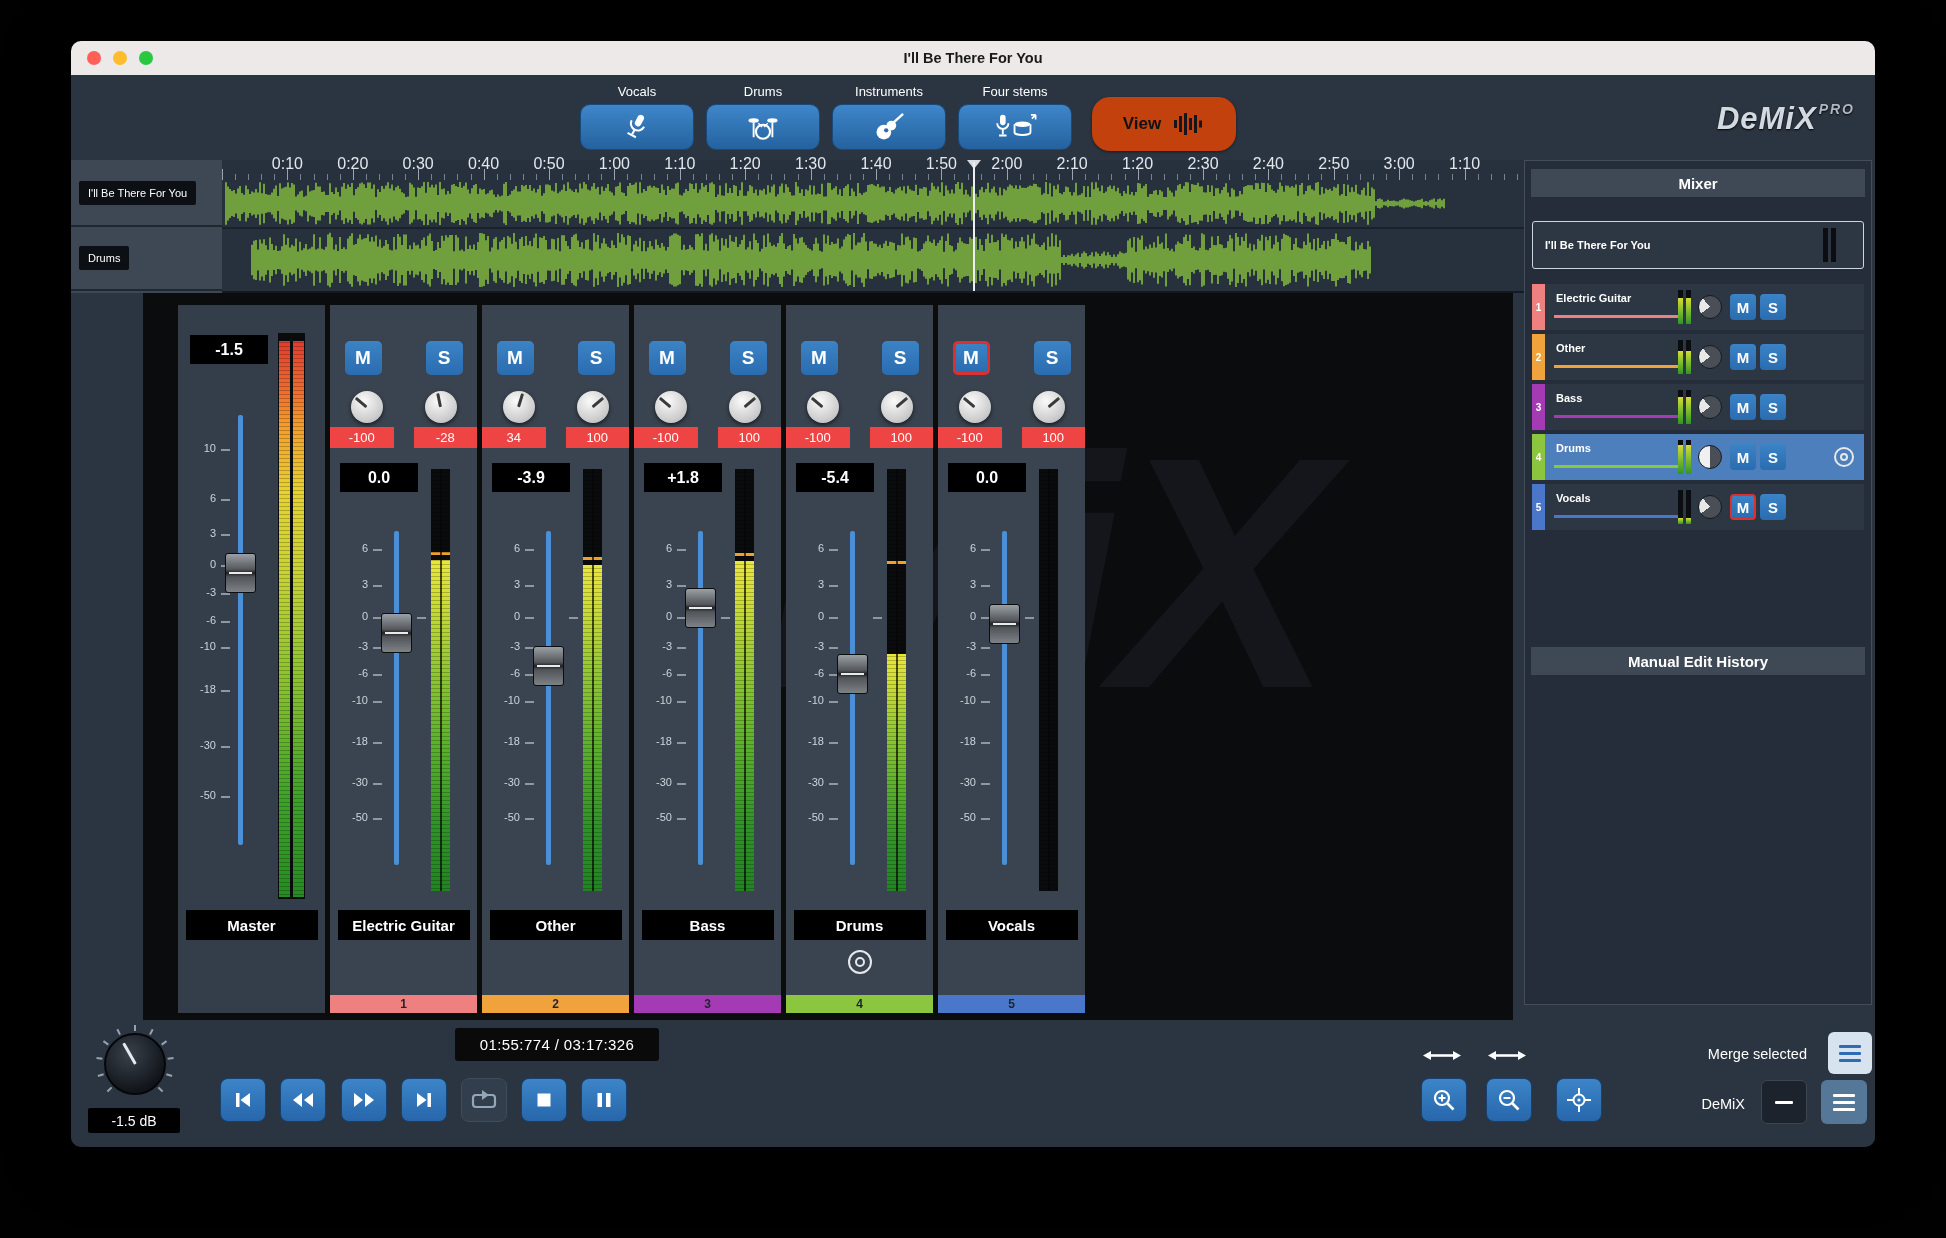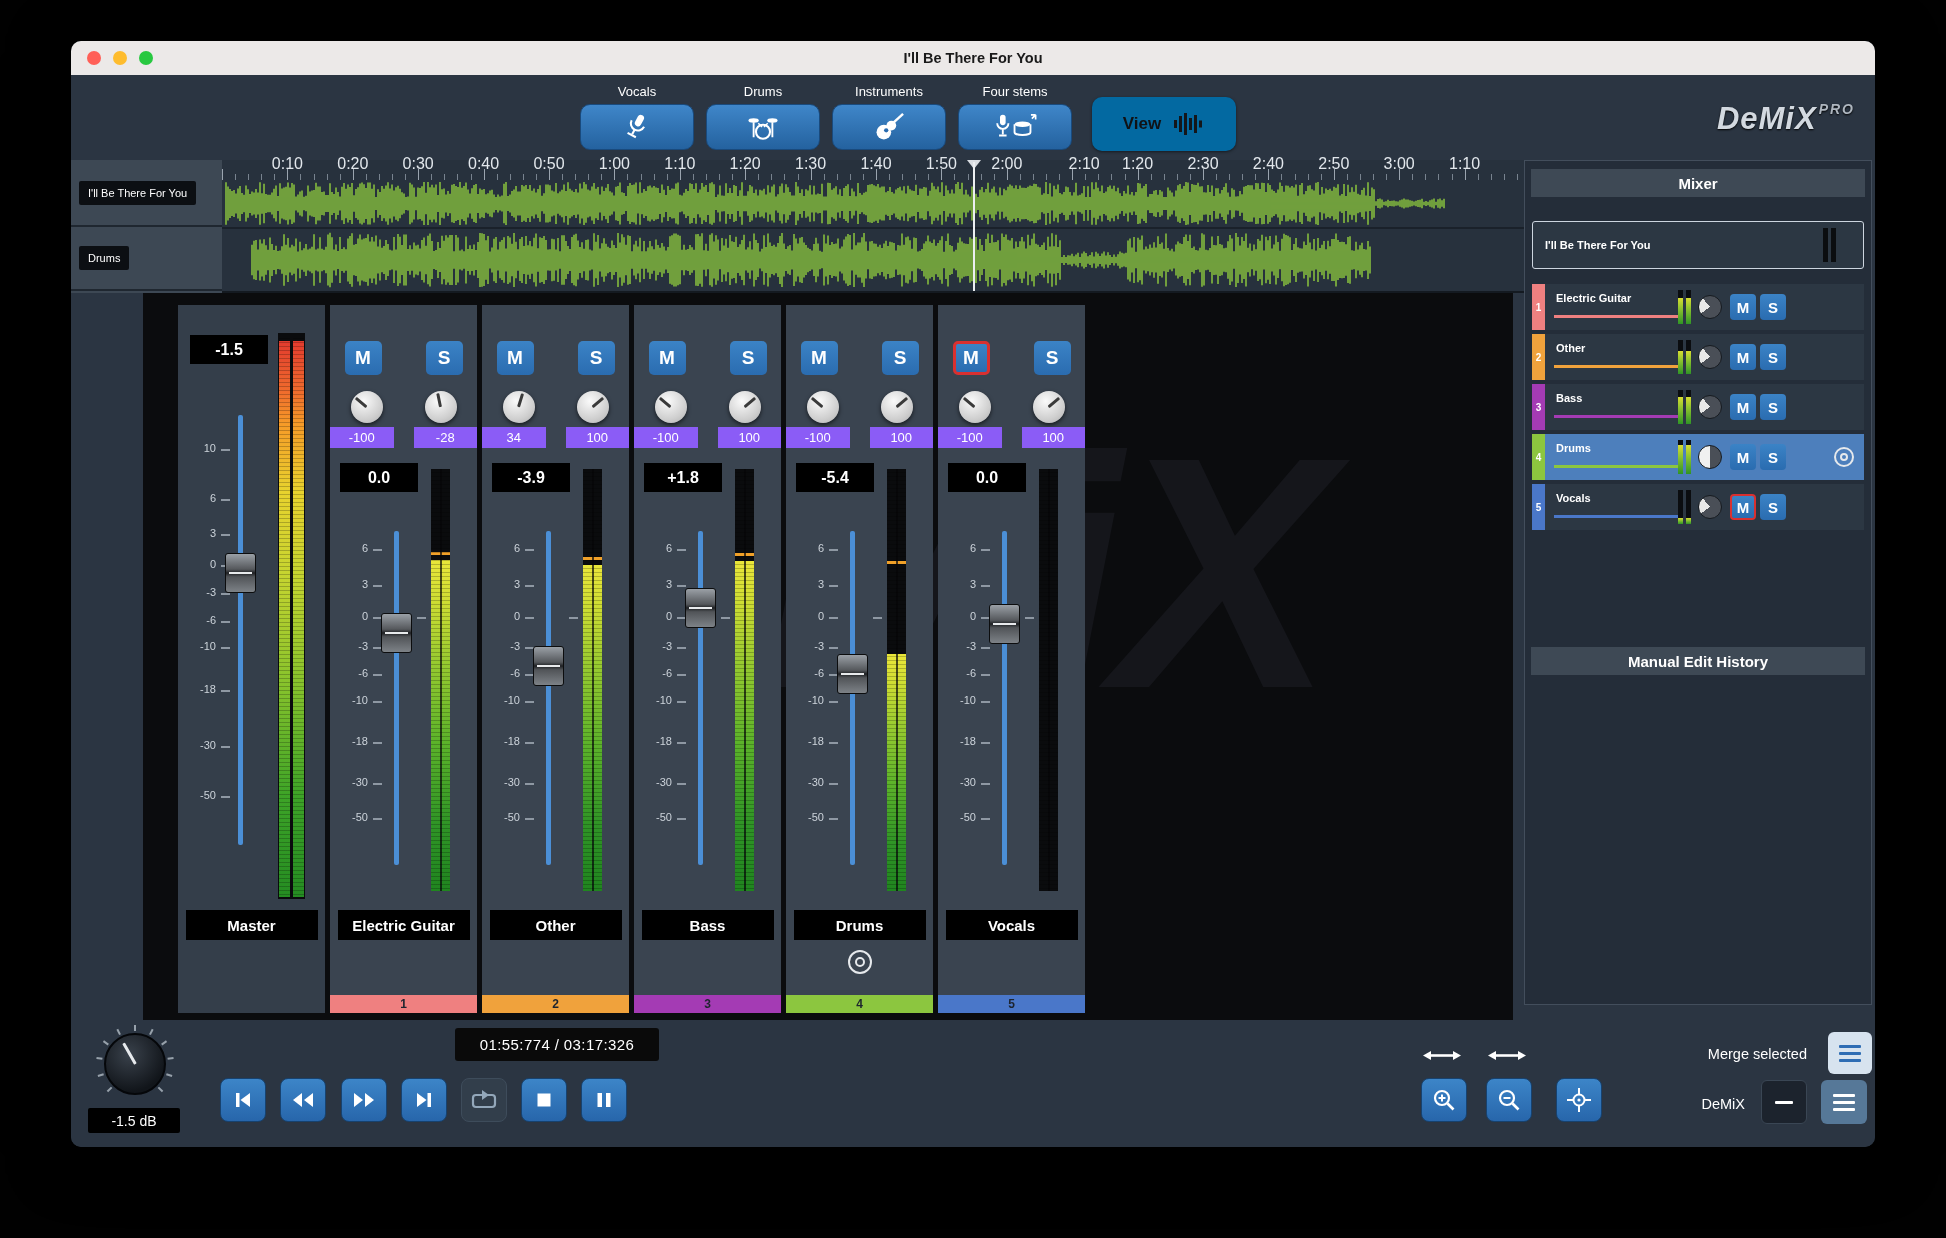--- a/index.html
+++ b/index.html
@@ -15,21 +15,21 @@
   .dot-green{left:68px;background:#28c840;}
   .win-title{font-size:14.5px;font-weight:bold;color:#1a1a1a;}
   
   .toolbar{position:relative;height:85px;background:#2b3542;}
   .stems{position:absolute;left:509px;top:9px;display:flex;gap:12px;}
   .stem{width:114px;display:flex;flex-direction:column;align-items:center;}
   .stem-label{color:#fff;font-size:13px;margin-bottom:5px;}
   .stem-btn{width:114px;height:46px;border-radius:10px;background:linear-gradient(#3f86c9,#24629f);
     border:1px solid #194a7d;display:flex;align-items:center;justify-content:center;}
   .sicon svg{display:block;}
-  .view-btn{position:absolute;left:1021px;top:22px;width:144px;height:54px;background:#0369a1;border-radius:10px;
+  .view-btn{position:absolute;left:1021px;top:22px;width:144px;height:54px;background:#c2410c;border-radius:18px;
     display:flex;align-items:center;justify-content:center;gap:12px;box-shadow:0 1px 3px rgba(0,0,0,.5);}
   .view-btn .vlabel{font-size:17px;font-weight:bold;color:#101215;}
   .logo{position:absolute;right:20px;top:26px;font-style:italic;font-weight:bold;font-size:31px;
     letter-spacing:1px;color:#d3d9e0;text-shadow:0 1px 2px #000;}
   .logo .pro{font-size:14px;vertical-align:top;margin-left:2px;letter-spacing:2px;color:#aeb6bf;}
   
   .content{display:flex;height:860px;}
   .workspace{width:1453px;display:flex;flex-direction:column;}
   .timeline{display:flex;height:133px;}
   .track-labels{width:151px;background:#3d4854;display:flex;flex-direction:column;}
@@ -62,21 +62,21 @@
   .ms-row{position:absolute;top:36px;left:0;right:0;display:flex;justify-content:center;gap:44px;}
   .msbtn{width:37px;height:34px;background:linear-gradient(#3b83c6,#2a6cb0);border-radius:5px;color:#fff;
     font-weight:bold;font-size:19px;display:flex;align-items:center;justify-content:center;}
   .msbtn.outlined{border:3px solid #d93030;}
   .knob-row{position:absolute;top:86px;left:0;right:0;display:flex;justify-content:center;gap:42px;}
   .knob{width:32px;height:32px;border-radius:50%;position:relative;
     background:radial-gradient(circle at 40% 32%,#fafafa,#cfcfcf 62%,#aeaeae);box-shadow:0 2px 4px rgba(0,0,0,.6);}
   .knob .notch{position:absolute;left:50%;top:50%;width:3px;height:14px;margin-left:-1.5px;margin-top:-14px;
     transform-origin:50% 14px;background:#3a3a3a;border-radius:1px;}
   .kv-row{position:absolute;top:122px;left:0;right:0;display:flex;justify-content:center;gap:20px;}
-  .kvbox{width:82px;height:21px;background:#8b5cf6;color:#fff;font-size:13px;display:flex;align-items:center;justify-content:center;}
+  .kvbox{width:82px;height:21px;background:#ef4444;color:#fff;font-size:13px;display:flex;align-items:center;justify-content:center;}
   .gainbox{position:absolute;top:158px;left:10px;width:78px;height:29px;background:#000;color:#fff;
     font-weight:bold;font-size:16px;display:flex;align-items:center;justify-content:center;}
   .scale-label{position:absolute;left:0;width:38px;text-align:right;color:#ccd3da;font-size:11px;}
   .scale-tick{position:absolute;left:43px;width:9px;height:2px;background:#8e98a3;}
   .zero-dash{position:absolute;left:87px;width:9px;height:2px;background:#8e98a3;}
   .fader-track{position:absolute;left:64px;top:226px;width:5px;height:334px;background:#4b8fd6;border-radius:2px;}
   .strip.master .fader-track{left:60px;top:110px;height:430px;}
   .fader-thumb{position:absolute;left:51px;width:31px;height:40px;border-radius:3px;border:1px solid #0c0d0e;
     background:linear-gradient(#9aa0a6,#55585c 40%,#1e2023 50%,#515458 60%,#7d8287);}
   .strip.master .fader-thumb{left:47px;}
@@ -263,21 +263,21 @@
               <span class="rlabel" style="left: 196.2px;">0:30</span>
               <span class="rlabel" style="left: 261.6px;">0:40</span>
               <span class="rlabel" style="left: 327px;">0:50</span>
               <span class="rlabel" style="left: 392.4px;">1:00</span>
               <span class="rlabel" style="left: 457.8px;">1:10</span>
               <span class="rlabel" style="left: 523.2px;">1:20</span>
               <span class="rlabel" style="left: 588.6px;">1:30</span>
               <span class="rlabel" style="left: 654px;">1:40</span>
               <span class="rlabel" style="left: 719.4px;">1:50</span>
               <span class="rlabel" style="left: 784.8px;">2:00</span>
-              <span class="rlabel" style="left: 850.2px; margin-left: 12px;">2:10</span>
+              <span class="rlabel" style="left: 850.2px;">2:10</span>
               <span class="rlabel" style="left: 915.6px;">1:20</span>
               <span class="rlabel" style="left: 981px;">2:30</span>
               <span class="rlabel" style="left: 1046.4px;">2:40</span>
               <span class="rlabel" style="left: 1111.8px;">2:50</span>
               <span class="rlabel" style="left: 1177.2px;">3:00</span>
               <span class="rlabel" style="left: 1242.6px;">1:10</span>
             </div>
           <div class="trackline"></div>
           <svg width="1302" height="47" class="wavesvg" style="top: 20px;">
               <path d="M4 2.2V44.8M6 6.4V40.6M8 9.1V37.9M10 10.9V36.1M12 10.0V37.0M14 13.4V33.6M16 8.6V38.4M18 6.0V41.0M20 13.1V33.9M22 14.7V32.3M24 5.5V41.5M26 9.2V37.8M28 14.0V33.0M30 11.4V35.6M32 12.6V34.4M34 8.9V38.1M36 12.5V34.5M38 2.2V44.8M40 13.3V33.7M42 3.7V43.3M44 14.1V32.9M46 14.8V32.2M48 14.7V32.3M50 12.6V34.4M52 8.7V38.3M54 5.5V41.5M56 15.9V31.1M58 3.2V43.8M60 8.6V38.4M62 7.6V39.4M64 6.7V40.3M66 2.4V44.6M68 7.6V39.4M70 3.1V43.9M72 4.5V42.5M74 16.4V30.6M76 14.4V32.6M78 11.6V35.4M80 10.6V36.4M82 16.7V30.3M84 15.7V31.3M86 5.4V41.6M88 11.4V35.6M90 10.6V36.4M92 9.9V37.1M94 2.7V44.3M96 6.4V40.6M98 6.6V40.4M100 12.0V35.0M102 11.6V35.4M104 14.9V32.1M106 15.0V32.0M108 3.2V43.8M110 12.1V34.9M112 14.1V32.9M114 7.4V39.6M116 11.9V35.1M118 16.4V30.6M120 6.7V40.3M122 3.1V43.9M124 8.7V38.3M126 4.5V42.5M128 7.1V39.9M130 3.1V43.9M132 15.2V31.8M134 9.0V38.0M136 7.2V39.8M138 3.5V43.5M140 2.5V44.5M142 4.3V42.7M144 8.0V39.0M146 2.4V44.6M148 2.4V44.6M150 8.7V38.3M152 4.6V42.4M154 16.9V30.1M156 9.2V37.8M158 12.0V35.0M160 6.1V40.9M162 8.7V38.3M164 5.6V41.4M166 2.2V44.8M168 8.6V38.4M170 4.6V42.4M172 10.5V36.5M174 7.3V39.7M176 5.8V41.2M178 8.7V38.3M180 12.3V34.7M182 13.4V33.6M184 16.9V30.1M186 16.6V30.4M188 2.7V44.3M190 4.4V42.6M192 7.5V39.5M194 16.8V30.2M196 7.6V39.4M198 8.0V39.0M200 6.2V40.8M202 2.0V45.0M204 12.8V34.2M206 2.1V44.9M208 7.2V39.8M210 4.8V42.2M212 7.6V39.4M214 4.5V42.5M216 14.9V32.1M218 2.0V45.0M220 9.3V37.7M222 8.4V38.6M224 14.6V32.4M226 11.0V36.0M228 13.8V33.2M230 4.7V42.3M232 4.0V43.0M234 5.9V41.1M236 7.0V40.0M238 2.0V45.0M240 7.8V39.2M242 5.9V41.1M244 2.6V44.4M246 9.6V37.4M248 13.5V33.5M250 8.2V38.8M252 5.0V42.0M254 4.1V42.9M256 14.1V32.9M258 8.6V38.4M260 9.8V37.2M262 9.1V37.9M264 14.3V32.7M266 13.2V33.8M268 10.4V36.6M270 9.8V37.2M272 14.4V32.6M274 17.0V30.0M276 14.4V32.6M278 16.6V30.4M280 15.4V31.6M282 3.8V43.2M284 2.1V44.9M286 16.1V30.9M288 14.4V32.6M290 10.9V36.1M292 9.5V37.5M294 5.9V41.1M296 11.4V35.6M298 11.6V35.4M300 5.0V42.0M302 6.3V40.7M304 4.9V42.1M306 9.0V38.0M308 4.9V42.1M310 10.8V36.2M312 8.5V38.5M314 12.6V34.4M316 9.0V38.0M318 5.3V41.7M320 15.8V31.2M322 13.2V33.8M324 4.5V42.5M326 4.5V42.5M328 5.3V41.7M330 10.5V36.5M332 11.6V35.4M334 3.1V43.9M336 13.2V33.8M338 11.5V35.5M340 9.8V37.2M342 4.4V42.6M344 10.9V36.1M346 2.3V44.7M348 8.7V38.3M350 10.4V36.6M352 11.9V35.1M354 8.9V38.1M356 12.6V34.4M358 3.6V43.4M360 8.4V38.6M362 2.1V44.9M364 4.3V42.7M366 9.5V37.5M368 10.4V36.6M370 6.5V40.5M372 2.9V44.1M374 8.7V38.3M376 7.1V39.9M378 14.6V32.4M380 6.5V40.5M382 11.1V35.9M384 7.8V39.2M386 4.1V42.9M388 11.2V35.8M390 12.5V34.5M392 15.6V31.4M394 6.7V40.3M396 5.9V41.1M398 2.4V44.6M400 12.2V34.8M402 13.1V33.9M404 16.0V31.0M406 6.1V40.9M408 3.0V44.0M410 5.1V41.9M412 4.5V42.5M414 2.4V44.6M416 13.6V33.4M418 2.2V44.8M420 12.7V34.3M422 8.9V38.1M424 11.1V35.9M426 6.2V40.8M428 5.5V41.5M430 7.6V39.4M432 6.0V41.0M434 7.6V39.4M436 8.0V39.0M438 12.9V34.1M440 4.4V42.6M442 9.7V37.3M444 14.9V32.1M446 6.1V40.9M448 10.0V37.0M450 8.5V38.5M452 8.7V38.3M454 3.6V43.4M456 2.6V44.4M458 14.7V32.3M460 15.5V31.5M462 12.7V34.3M464 9.1V37.9M466 11.1V35.9M468 3.2V43.8M470 4.0V43.0M472 9.0V38.0M474 3.3V43.7M476 12.8V34.2M478 9.6V37.4M480 3.0V44.0M482 6.8V40.2M484 5.0V42.0M486 12.0V35.0M488 3.2V43.8M490 2.3V44.7M492 4.3V42.7M494 17.0V30.0M496 14.5V32.5M498 5.6V41.4M500 15.4V31.6M502 15.8V31.2M504 3.2V43.8M506 12.9V34.1M508 8.1V38.9M510 13.0V34.0M512 5.0V42.0M514 6.1V40.9M516 16.1V30.9M518 10.3V36.7M520 2.2V44.8M522 15.8V31.2M524 15.7V31.3M526 11.2V35.8M528 5.1V41.9M530 6.6V40.4M532 12.9V34.1M534 9.5V37.5M536 15.4V31.6M538 9.7V37.3M540 10.4V36.6M542 8.8V38.2M544 14.5V32.5M546 5.3V41.7M548 12.4V34.6M550 6.5V40.5M552 4.4V42.6M554 16.5V30.5M556 14.3V32.7M558 6.2V40.8M560 3.5V43.5M562 12.7V34.3M564 4.3V42.7M566 7.3V39.7M568 12.1V34.9M570 15.6V31.4M572 15.4V31.6M574 2.1V44.9M576 6.5V40.5M578 13.1V33.9M580 9.2V37.8M582 15.9V31.1M584 9.2V37.8M586 10.6V36.4M588 5.2V41.8M590 14.6V32.4M592 5.8V41.2M594 14.4V32.6M596 13.4V33.6M598 13.9V33.1M600 3.7V43.3M602 16.5V30.5M604 16.5V30.5M606 2.8V44.2M608 3.1V43.9M610 9.7V37.3M612 8.3V38.7M614 6.3V40.7M616 14.4V32.6M618 9.2V37.8M620 15.9V31.1M622 8.0V39.0M624 6.1V40.9M626 4.2V42.8M628 16.0V31.0M630 8.4V38.6M632 11.4V35.6M634 16.2V30.8M636 3.1V43.9M638 12.9V34.1M640 14.7V32.3M642 12.7V34.3M644 11.8V35.2M646 5.0V42.0M648 4.5V42.5M650 3.9V43.1M652 5.3V41.7M654 6.3V40.7M656 3.9V43.1M658 7.4V39.6M660 6.4V40.6M662 6.6V40.4M664 12.3V34.7M666 10.9V36.1M668 7.0V40.0M670 12.1V34.9M672 13.4V33.6M674 9.5V37.5M676 8.0V39.0M678 6.8V40.2M680 10.6V36.4M682 6.3V40.7M684 13.4V33.6M686 5.8V41.2M688 9.2V37.8M690 10.4V36.6M692 11.1V35.9M694 4.7V42.3M696 15.1V31.9M698 8.6V38.4M700 8.8V38.2M702 7.0V40.0M704 7.5V39.5M706 15.8V31.2M708 10.7V36.3M710 2.7V44.3M712 6.2V40.8M714 9.3V37.7M716 6.5V40.5M718 12.2V34.8M720 2.2V44.8M722 16.1V30.9M724 5.5V41.5M726 10.3V36.7M728 13.6V33.4M730 9.6V37.4M732 13.6V33.4M734 4.1V42.9M736 1.9V45.1M738 8.9V38.1M740 2.7V44.3M742 14.5V32.5M744 9.7V37.3M746 14.4V32.6M748 16.4V30.6M750 6.4V40.6M752 5.5V41.5M754 13.7V33.3M756 16.9V30.1M758 9.7V37.3M760 7.0V40.0M762 12.3V34.7M764 8.9V38.1M766 2.8V44.2M768 12.6V34.4M770 8.7V38.3M772 6.5V40.5M774 12.5V34.5M776 15.4V31.6M778 7.4V39.6M780 15.2V31.8M782 8.7V38.3M784 10.2V36.8M786 6.8V40.2M788 4.6V42.4M790 5.8V41.2M792 8.3V38.7M794 5.3V41.7M796 9.0V38.0M798 5.6V41.4M800 7.7V39.3M802 7.7V39.3M804 7.9V39.1M806 6.8V40.2M808 5.5V41.5M810 6.1V40.9M812 3.7V43.3M814 4.0V43.0M816 6.8V40.2M818 7.5V39.5M820 14.7V32.3M822 13.2V33.8M824 2.0V45.0M826 13.9V33.1M828 3.3V43.7M830 16.4V30.6M832 5.7V41.3M834 9.2V37.8M836 4.5V42.5M838 12.9V34.1M840 14.2V32.8M842 12.1V34.9M844 6.4V40.6M846 7.2V39.8M848 12.0V35.0M850 15.4V31.6M852 12.3V34.7M854 2.8V44.2M856 15.6V31.4M858 14.7V32.3M860 13.2V33.8M862 5.9V41.1M864 17.0V30.0M866 6.2V40.8M868 17.0V30.0M870 2.2V44.8M872 9.3V37.7M874 2.3V44.7M876 7.8V39.2M878 11.2V35.8M880 5.4V41.6M882 12.9V34.1M884 11.5V35.5M886 7.0V40.0M888 5.4V41.6M890 8.8V38.2M892 5.8V41.2M894 11.3V35.7M896 7.7V39.3M898 13.3V33.7M900 16.1V30.9M902 11.0V36.0M904 13.6V33.4M906 5.5V41.5M908 14.5V32.5M910 12.1V34.9M912 15.5V31.5M914 11.9V35.1M916 2.9V44.1M918 3.6V43.4M920 8.2V38.8M922 6.0V41.0M924 4.0V43.0M926 16.8V30.2M928 14.0V33.0M930 13.9V33.1M932 10.8V36.2M934 10.0V37.0M936 14.7V32.3M938 10.1V36.9M940 11.4V35.6M942 16.9V30.1M944 16.9V30.1M946 7.4V39.6M948 10.6V36.4M950 12.5V34.5M952 16.4V30.6M954 10.4V36.6M956 5.3V41.7M958 3.9V43.1M960 8.8V38.2M962 6.1V40.9M964 2.1V44.9M966 2.5V44.5M968 12.0V35.0M970 3.9V43.1M972 4.7V42.3M974 4.9V42.1M976 2.8V44.2M978 6.5V40.5M980 6.3V40.7M982 12.2V34.8M984 12.4V34.6M986 5.0V42.0M988 11.9V35.1M990 5.5V41.5M992 16.1V30.9M994 8.3V38.7M996 8.3V38.7M998 13.4V33.6M1000 10.1V36.9M1002 7.0V40.0M1004 3.3V43.7M1006 12.5V34.5M1008 16.8V30.2M1010 8.3V38.7M1012 9.7V37.3M1014 16.4V30.6M1016 16.3V30.7M1018 10.9V36.1M1020 14.2V32.8M1022 6.8V40.2M1024 5.9V41.1M1026 4.9V42.1M1028 5.3V41.7M1030 5.2V41.8M1032 9.4V37.6M1034 3.0V44.0M1036 3.2V43.8M1038 9.0V38.0M1040 2.7V44.3M1042 3.0V44.0M1044 11.9V35.1M1046 3.2V43.8M1048 5.0V42.0M1050 9.5V37.5M1052 11.0V36.0M1054 12.8V34.2M1056 9.5V37.5M1058 2.5V44.5M1060 5.9V41.1M1062 11.8V35.2M1064 5.5V41.5M1066 5.7V41.3M1068 7.4V39.6M1070 6.1V40.9M1072 7.6V39.4M1074 4.6V42.4M1076 15.7V31.3M1078 5.0V42.0M1080 3.1V43.9M1082 14.3V32.7M1084 10.9V36.1M1086 5.8V41.2M1088 5.2V41.8M1090 9.3V37.7M1092 10.6V36.4M1094 2.7V44.3M1096 2.0V45.0M1098 14.7V32.3M1100 7.1V39.9M1102 13.5V33.5M1104 8.4V38.6M1106 9.9V37.1M1108 8.8V38.2M1110 10.8V36.2M1112 6.8V40.2M1114 7.8V39.2M1116 4.3V42.7M1118 15.5V31.5M1120 14.1V32.9M1122 4.0V43.0M1124 15.9V31.1M1126 4.7V42.3M1128 12.2V34.8M1130 7.3V39.7M1132 11.8V35.2M1134 4.8V42.2M1136 13.7V33.3M1138 14.8V32.2M1140 9.9V37.1M1142 7.8V39.2M1144 15.5V31.5M1146 2.3V44.7M1148 16.1V30.9M1150 7.6V39.4M1152 9.2V37.8M1154 21.3V25.7M1156 19.0V28.0M1158 18.6V28.4M1160 19.5V27.5M1162 21.8V25.2M1164 21.3V25.7M1166 19.8V27.2M1168 21.1V25.9M1170 20.8V26.2M1172 20.4V26.6M1174 21.3V25.7M1176 21.6V25.4M1178 20.2V26.8M1180 19.5V27.5M1182 18.5V28.5M1184 19.6V27.4M1186 19.6V27.4M1188 20.2V26.8M1190 20.7V26.3M1192 21.6V25.4M1194 20.8V26.2M1196 19.9V27.1M1198 19.7V27.3M1200 18.7V28.3M1202 21.7V25.3M1204 21.0V26.0M1206 21.7V25.3M1208 20.2V26.8M1210 19.4V27.6M1212 18.6V28.4M1214 21.7V25.3M1216 19.2V27.8M1218 18.5V28.5M1220 20.3V26.7M1222 18.8V28.2" stroke="#8ac43e" stroke-width="1.5"></path>

